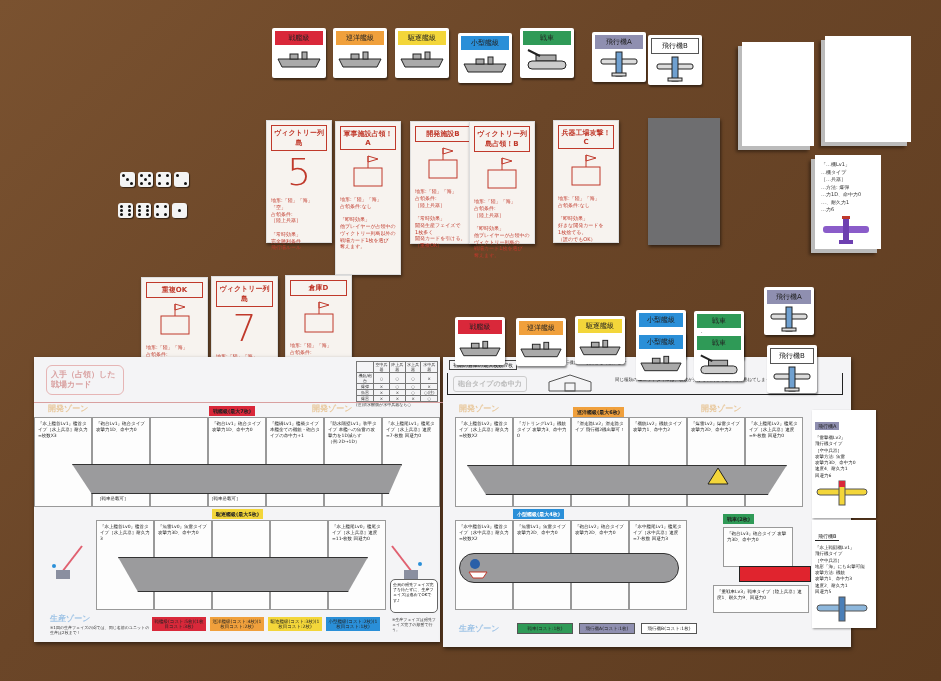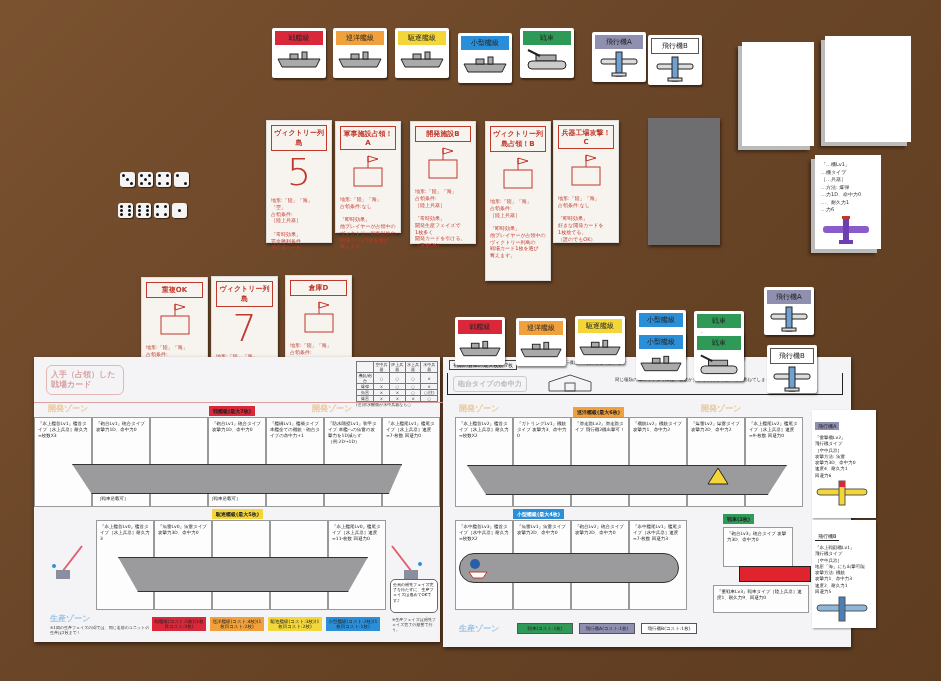--- a/index.html
+++ b/index.html
@@ -112,21 +112,21 @@
    <div class="cbody">
         <div>地形:「陸」「海」「空」</div>
         <div>占領条件:</div>
         <div>［陸上兵器］</div>
         <div>&nbsp;</div>
         <div>「常時効果」</div>
         <div>完全勝利条件</div>
         <div>飛行場ルール</div>
       </div>
     </div>
-    <div class="card" style="left:335px;top:121px;width:66px;height:112px">
+    <div class="card" style="left:335px;top:121px;width:66px;height:154px">
    <div class="ctitle">軍事施設占領！A</div>
    <div class="art">
         <svg width="40" height="34" viewBox="0 0 40 34">
           <rect x="6" y="14" width="28" height="18" fill="none" stroke="#c0392b"></rect>
           <line x1="20" y1="2" x2="20" y2="14" stroke="#c0392b"></line>
           <polygon points="20,2 30,5 20,8" fill="none" stroke="#c0392b"></polygon>
         </svg>
       </div>
    <div class="cbody">
         <div>地形:「陸」「海」</div>
@@ -153,21 +153,21 @@
         <div>占領条件:</div>
         <div>［陸上兵器］</div>
         <div>&nbsp;</div>
         <div>「常時効果」</div>
         <div>開発生産フェイズで</div>
         <div>1枚多く</div>
         <div>開発カードを引ける。</div>
         <div>（重複OK）</div>
       </div>
     </div>
-    <div class="card" style="left:485px;top:121px;width:66px;height:160px">
+    <div class="card" style="left:469px;top:121px;width:66px;height:123px">
    <div class="ctitle">ヴィクトリー列島占領！B</div>
    <div class="art">
         <svg width="40" height="34" viewBox="0 0 40 34">
           <rect x="6" y="14" width="28" height="18" fill="none" stroke="#c0392b"></rect>
           <line x1="20" y1="2" x2="20" y2="14" stroke="#c0392b"></line>
           <polygon points="20,2 30,5 20,8" fill="none" stroke="#c0392b"></polygon>
         </svg>
       </div>
    <div class="cbody">
         <div>地形:「陸」「海」</div>

